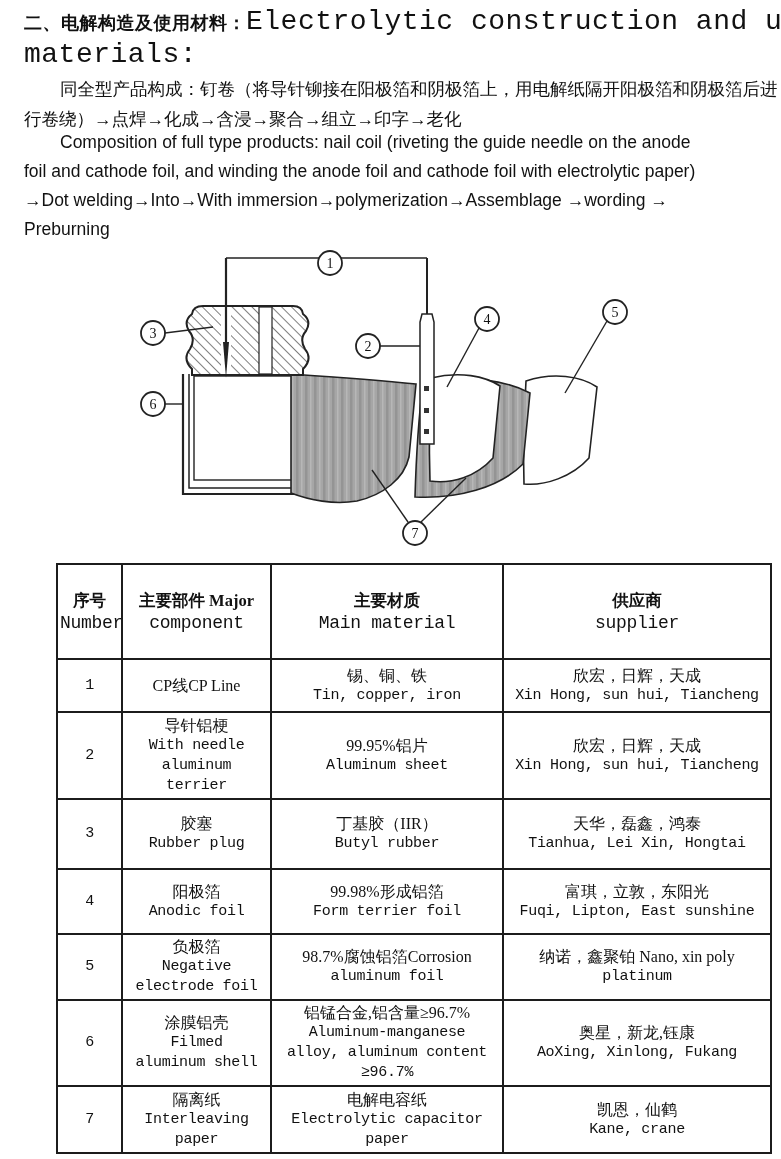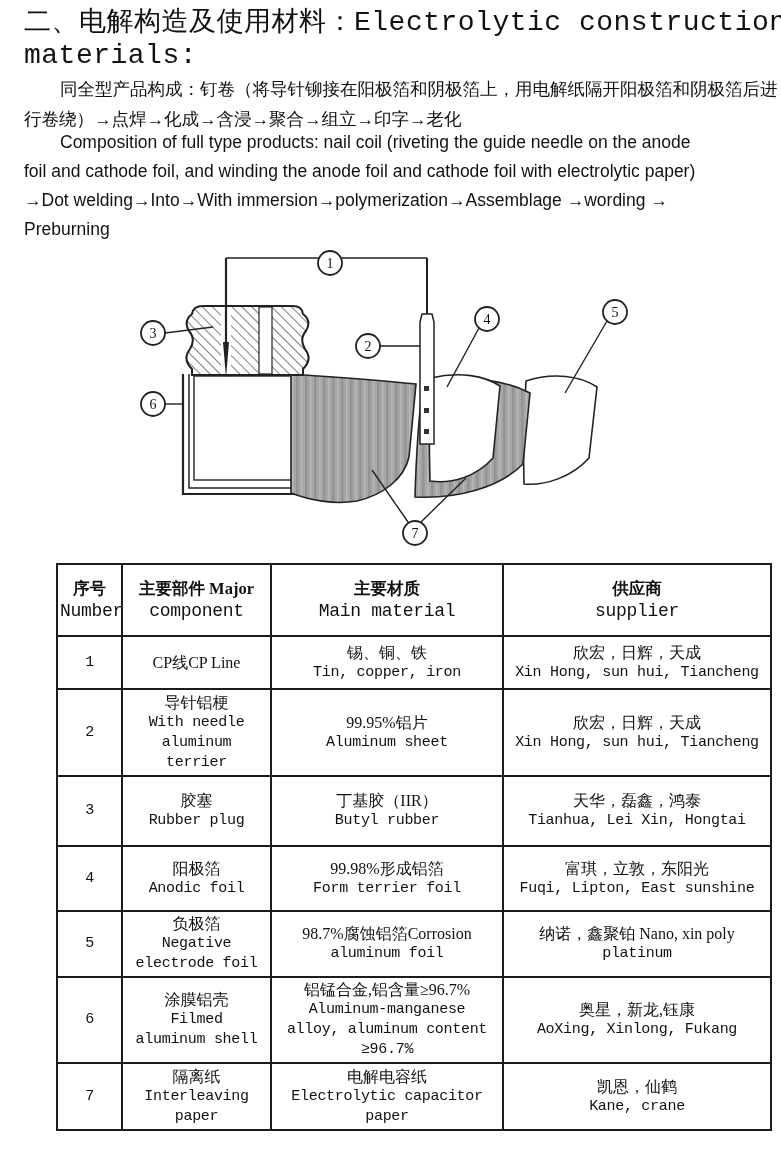--- a/index.html
+++ b/index.html
@@ -4,21 +4,21 @@
 <style>
   html,body{margin:0;padding:0;}
   body{
     width:781px;height:1159px;position:relative;overflow:hidden;
     background:#ffffff;color:#111;
     font-family:"Liberation Serif", serif;
   }
   .abs{position:absolute;}
   
   .heading{left:24px;top:6px;right:-60px;line-height:31px;white-space:nowrap;}
-  .heading .zh{font-family:"Liberation Sans",sans-serif;font-weight:normal;font-size:27px;letter-spacing:.5px;margin-top:33px;}
+  .heading .zh{font-family:"Liberation Sans",sans-serif;font-weight:bold;font-size:18px;letter-spacing:.5px;margin-top:33px;}
   .heading .en{font-family:"Liberation Mono",monospace;font-size:28px;letter-spacing:.5px;}
   
   .para-zh{left:24px;top:74px;right:-80px;font-size:17.5px;line-height:30px;}
   .para-zh .ln{white-space:nowrap;}
   .indent{padding-left:36px;}
   
   .para-en{left:24px;top:128px;right:-40px;font-family:"Liberation Sans",sans-serif;
            font-size:17.5px;line-height:29px;}
   .para-en .ln{white-space:nowrap;}
   
@@ -120,21 +120,21 @@
 </svg>
 
 <table class="mat">
   <colgroup>
       <col style="width:65px">
       <col style="width:149px">
       <col style="width:232px">
       <col style="width:268px">
     </colgroup>
   <tbody>
-      <tr style="height:72px">
+      <tr style="height:95px">
     <th>
       <div class="zh-line">序号</div>
       <div class="en-line">Number</div>
     </th>
     <th>
       <div class="zh-line">主要部件 Major</div>
       <div class="en-line">component</div>
     </th>
     <th>
       <div class="zh-line">主要材质</div>

